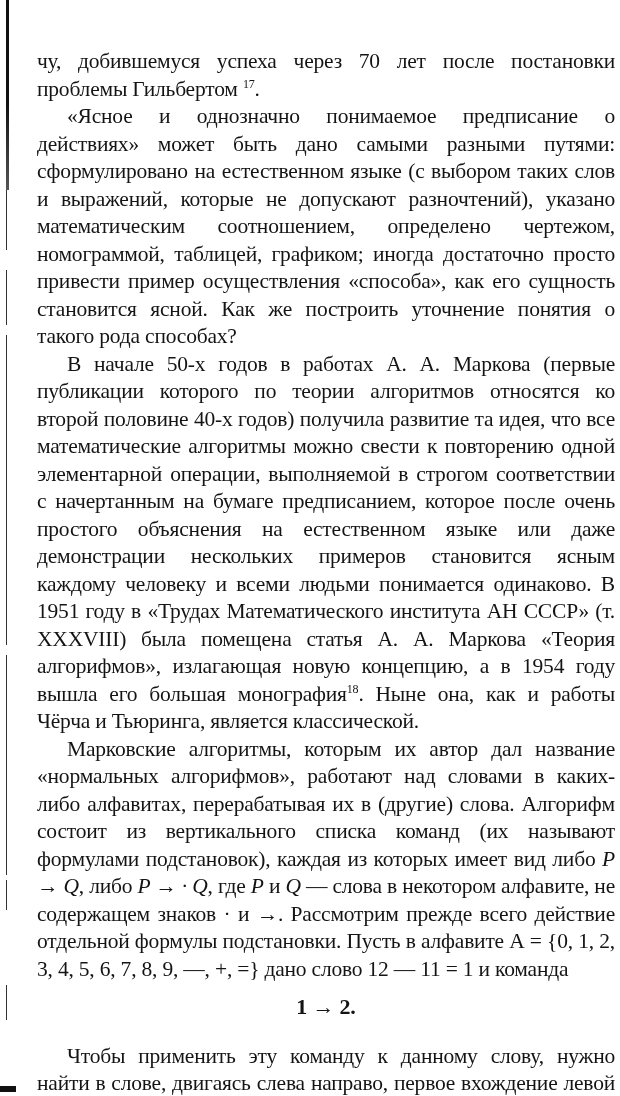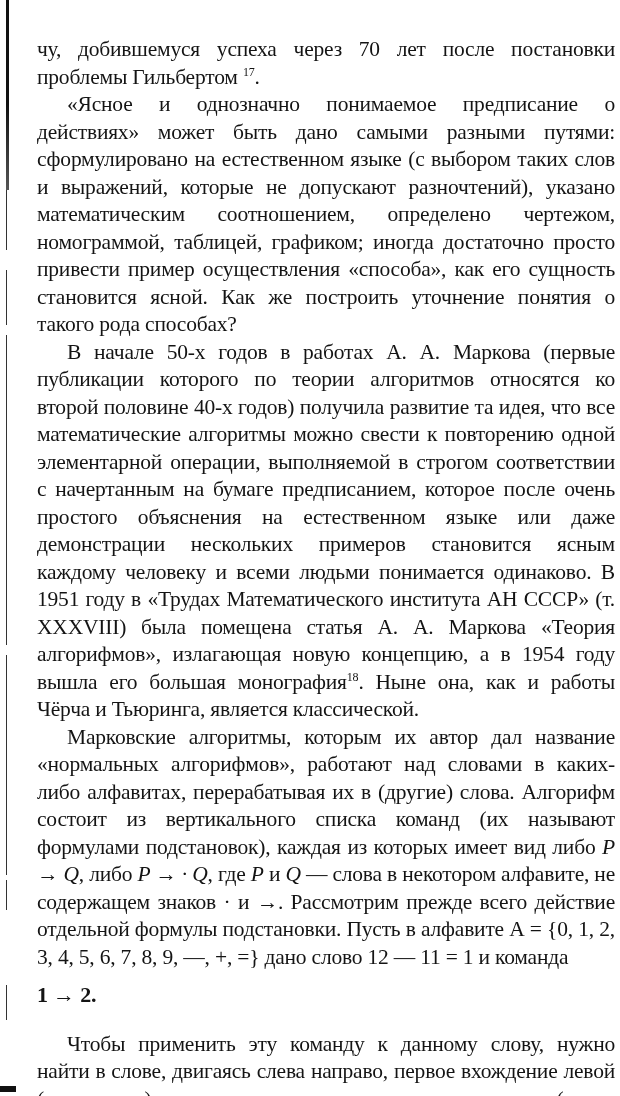--- a/index.html
+++ b/index.html
@@ -11,23 +11,23 @@
       position: absolute; left: 6px; top: 0; width: 3px; height: 190px;
       background: linear-gradient(to bottom, #111 0%, #111 55%, #555 100%);
     }
     .margin-line { position: absolute; left: 6px; width: 1px; background: #333; }
     .corner-mark { position: absolute; left: 0; bottom: 4px; width: 16px; height: 6px; background: #111; }
     .page {
       position: absolute; left: 37px; top: 36px; width: 578px;
       font-size: 21.5px; line-height: 27.5px; letter-spacing: -0.2px;
     }
     .para { margin: 0; text-align: justify; text-indent: 30px; hyphens: none; }
-    .para.noindent { text-indent: 0; }
+    .para.noindent { text-indent: 0; margin-top: 12px; }
     .formula {
-      margin: 10px 0 22px 0; font-size: 22px; font-weight: bold;
+      text-align: center; margin: 10px 0 22px 0; font-size: 22px; font-weight: bold;
     }
     sup { font-size: 12px; line-height: 0; vertical-align: super; }
     i { font-style: italic; }
   </style>
 </head>
 <body>
 
 <div class="margin-bar"></div>
 <div class="margin-line" style="top:190px;height:60px;"></div>
 <div class="margin-line" style="top:270px;height:55px;"></div>

